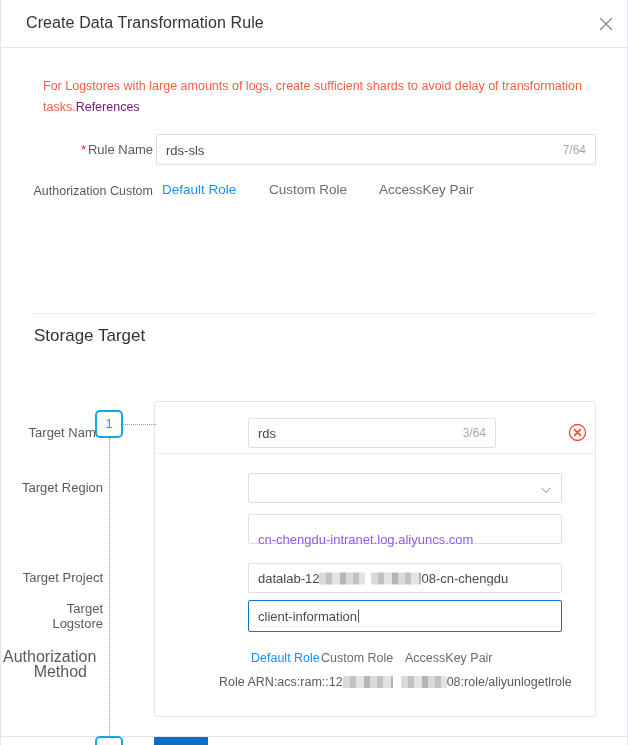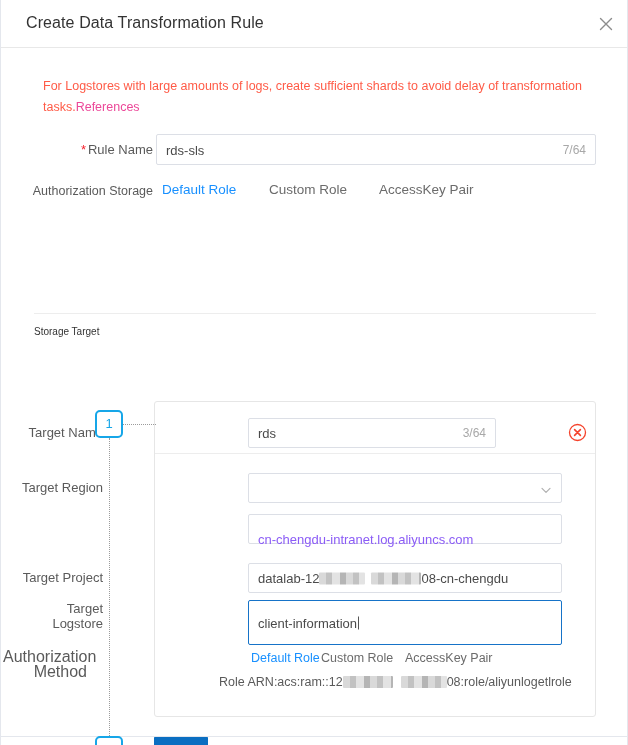--- a/index.html
+++ b/index.html
@@ -68,21 +68,21 @@
   .notice {
     position: absolute;
     left: 42px;
     top: 28px;
     width: 540px;
     font-size: 12.5px;
     line-height: 21px;
     color: #ff5b47;
   }
   .notice a {
-    color: #ec4899;
+    color: #701a75;
     text-decoration: none;
   }
 
   
   .rulename-label {
     position: absolute;
     left: 40px;
     top: 94px;
     width: 112px;
     text-align: right;
@@ -191,21 +191,21 @@
     top: 265px;
     width: 562px;
     height: 1px;
     background: #ededed;
   }
 
   .section-title {
     position: absolute;
     left: 33px;
     top: 278px;
-    font-size: 10px;
+    font-size: 17px;
     color: #333333;
     white-space: nowrap;
   }
 
   
   .marker {
     position: absolute;
     width: 28px;
     height: 28px;
     box-sizing: border-box;
@@ -324,21 +324,21 @@
   #lbl-target-logstore {
     left: 20px;
     top: 553px;
     width: 82px;
     line-height: 15px;
   }
   #target-logstore-input {
     left: 247px;
     top: 552px;
     width: 314px;
-    height: 45px;
+    height: 32px;
   }
 
   
   #lbl-auth-inner {
     left: 2px;
     top: 601px;
     width: 84px;
     line-height: 15px;
     font-size: 16px;
   }
@@ -402,21 +402,21 @@
   <div class="dlg-body">
 
     <div class="notice"><span>For Logstores with large amounts of logs, create sufficient shards to avoid delay of transformation tasks.</span><a href="#">References</a></div>
 
     <div class="rulename-label"><span class="req-star">*</span><span>Rule Name</span></div>
     <div class="input-box" id="rule-name-input">
       <span class="val">rds-sls</span>
       <span class="counter">7/64</span>
     </div>
 
-    <div class="auth-label-outer">Authorization Storage</div>
+    <div class="auth-label-outer">Authorization Custom</div>
     <div class="tabrow" id="auth-tabs-outer">
       <span class="tab t0 active">Default Role</span>
       <span class="tab t1">Custom Role</span>
       <span class="tab t2">AccessKey Pair</span>
     </div>
 
 
     <div class="divider"></div>
 
     <div class="section-title">Storage Target</div>

